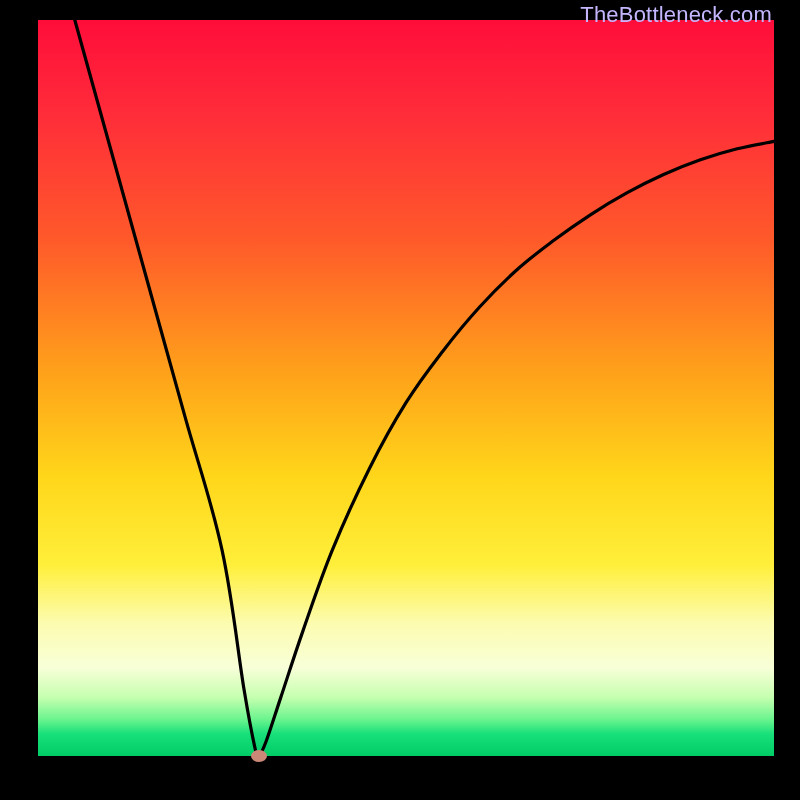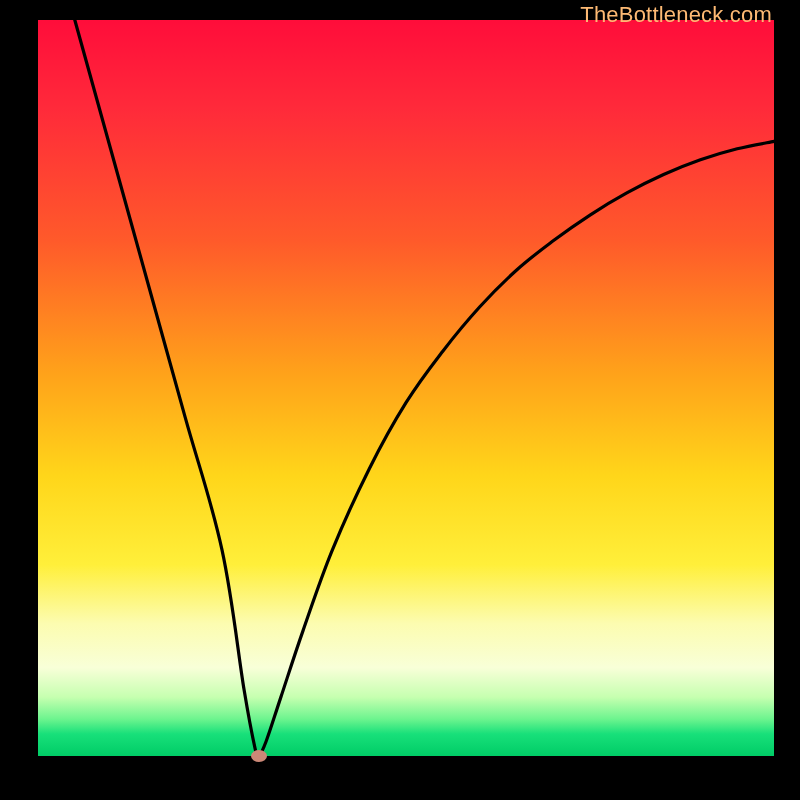--- a/index.html
+++ b/index.html
@@ -37,21 +37,21 @@
       #c6ffb0 92%,
       #6cf48e 95%,
       #18e07a 97%,
       #00cc66 100%
     );
   }
   .watermark {
     position: absolute;
     top: 2px;
     right: 28px;
-    color: #fdba74;
+    color: #c4b5fd;
     font-size: 22px;
     font-weight: 500;
     letter-spacing: 0.2px;
     user-select: none;
   }
   .curve-svg {
     position: absolute;
     left: 0;
     top: 0;
     width: 736px;

